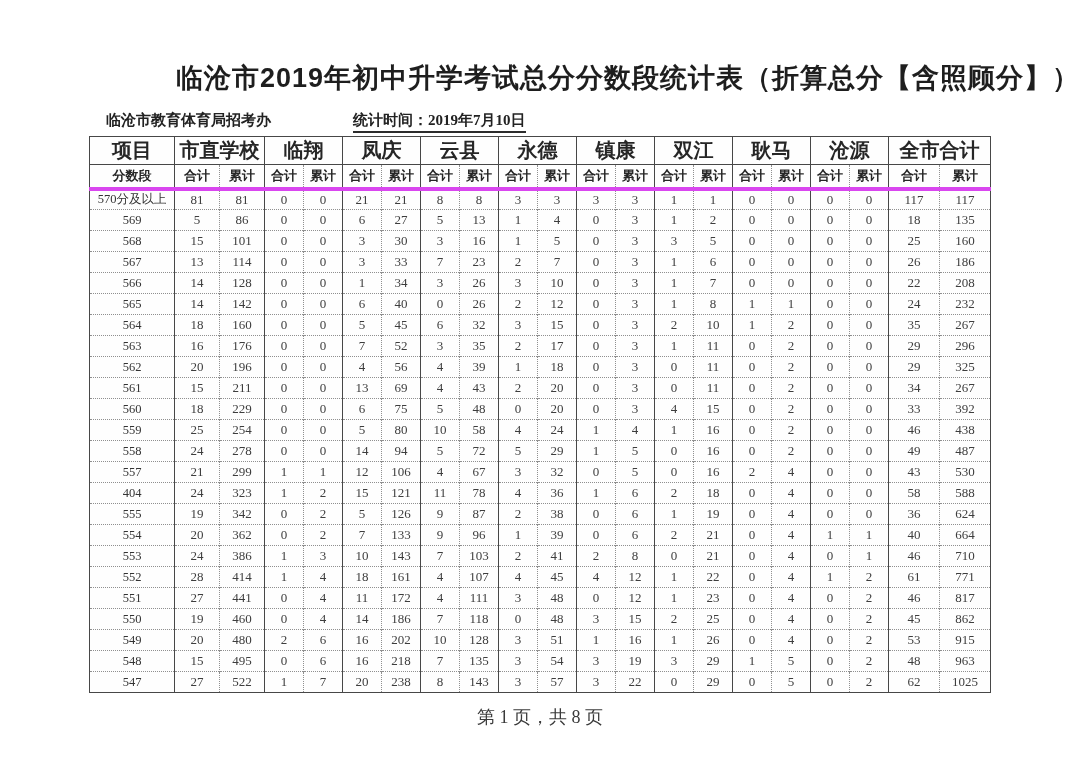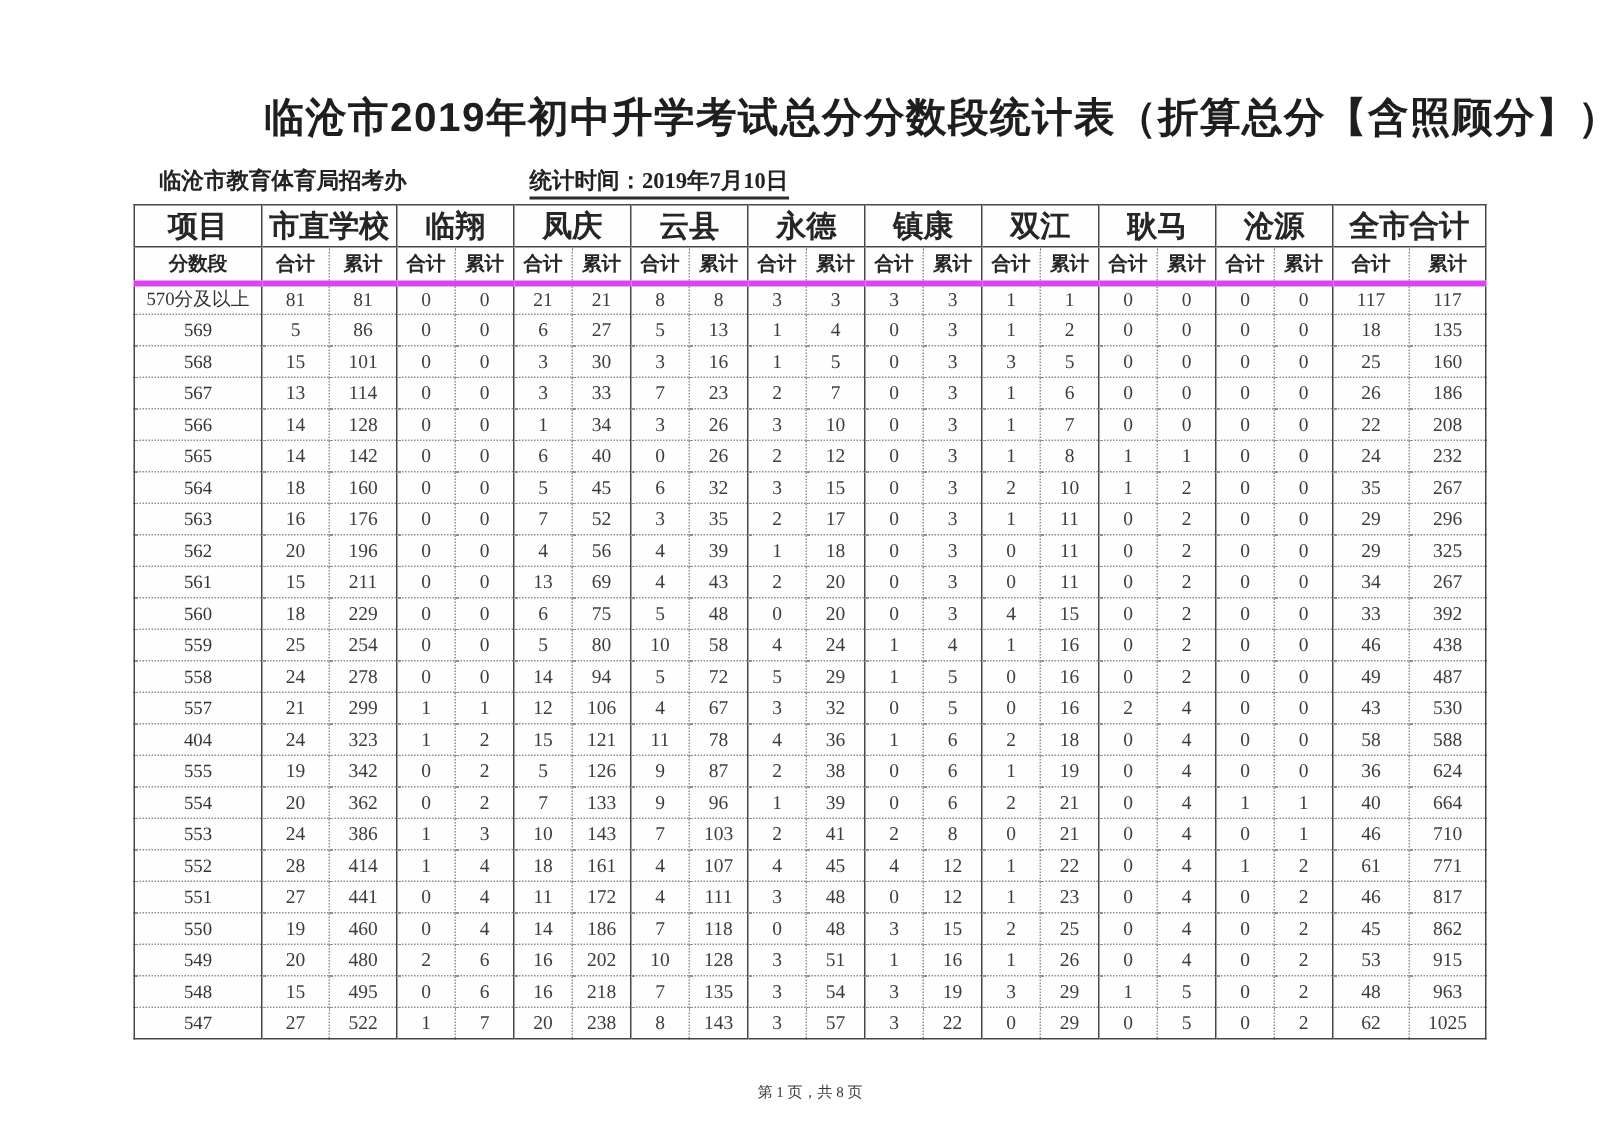--- a/index.html
+++ b/index.html
@@ -53,22 +53,22 @@
   .gs { border-left:1px solid #474747; }       
   thead th { color:#262626; font-weight:bold; }
   thead tr.group-row th { height:24px; font-size:20px; border-top:none; }
   thead tr.sub-row th { height:24px; font-size:13px; border-top:1px solid #474747; }
   tbody tr:first-child td { border-top:4px solid #d946ef; }
   tbody td { height:21px; font-size:13px; color:#3d3d3d; }
   td.label { font-size:12.5px; color:#333; }
 
   .footer {
     text-align:center;
-    margin-top:28px;
-    font-size:10px;
+    margin-top:12px;
+    font-size:18px;
     color:#3a3a3a;
   }
 </style>
 </head>
 <body>
 
 <div class="page">
 
   <h1 class="title">临沧市2019年初中升学考试总分分数段统计表（折算总分【含照顾分】）</h1>
 

